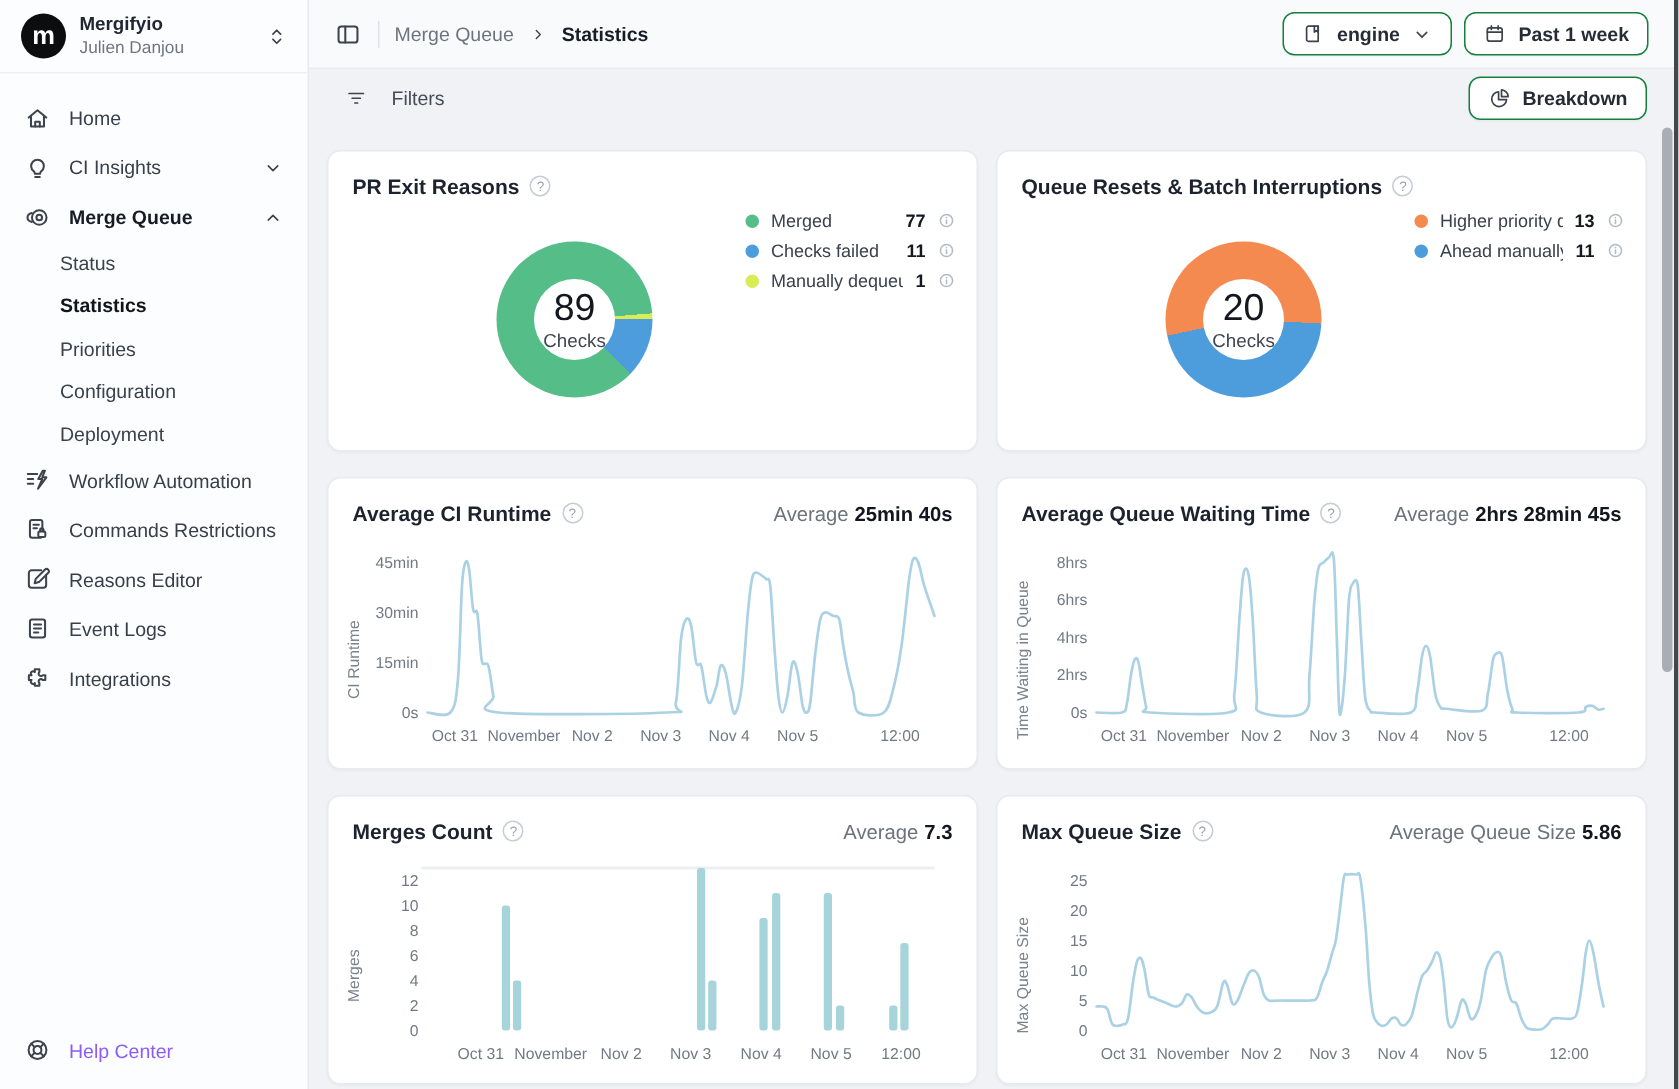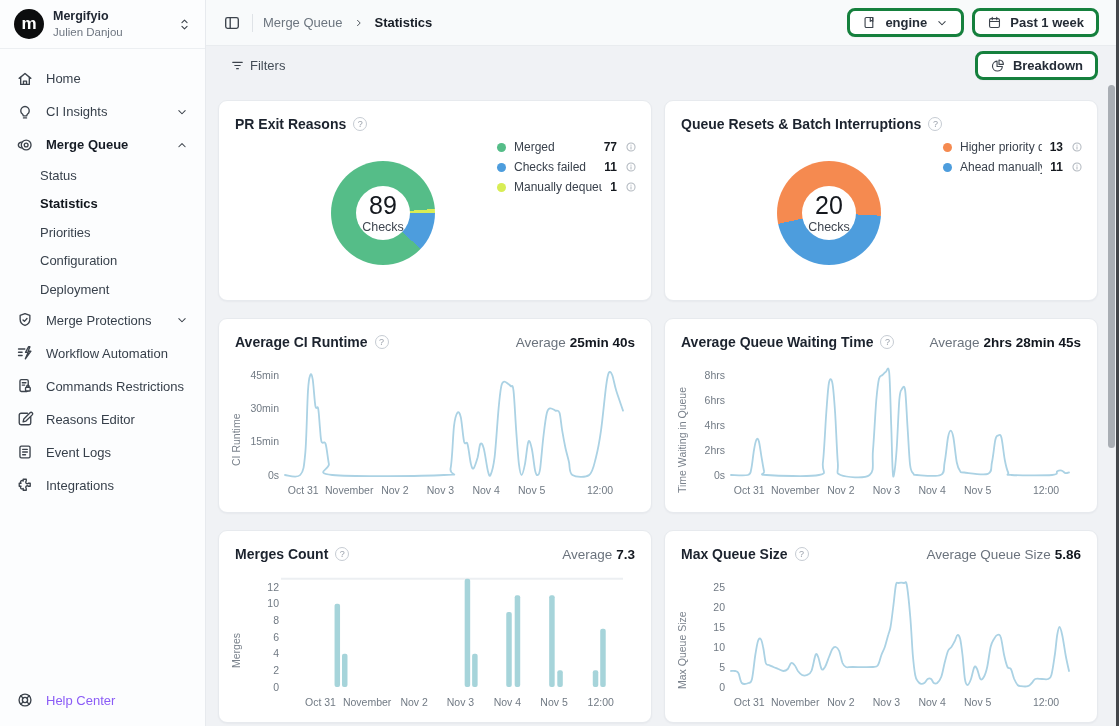--- a/index.html
+++ b/index.html
@@ -33,25 +33,25 @@
   
   .main { flex:1; display:flex; flex-direction:column; background:#f0f2f5; min-width:0; }
   .topbar { height:46px; background:#f8fafb; border-bottom:1px solid #e9ecef;
     display:flex; align-items:center; padding:0 20px 0 16px; gap:10px; }
   .tb-divider { width:1px; height:18px; background:#dfe3e7; }
   .crumb-sec { font-size:13px; color:#6c757f; }
   .crumb-page { font-size:13px; font-weight:700; color:#171d26; }
   .crumb-sep { color:#9aa2ab; display:flex; }
   .tb-right { margin-left:auto; display:flex; gap:8px; }
   .btn { display:inline-flex; align-items:center; gap:8px; background:#fff;
-    border:3px solid #15803d; border-radius:8px; height:29px; padding:0 12px;
+    border:1px solid #15803d; border-radius:8px; height:29px; padding:0 12px;
     font-size:13px; font-weight:600; color:#252c36; cursor:pointer;
     box-shadow:0 1px 1px rgba(20,30,40,.03); }
   .toolbar { height:39px; display:flex; align-items:center; padding:0 21px 0 16px; }
-  .ghost-btn { display:inline-flex; align-items:center; gap:5px; font-size:13px;
+  .ghost-btn { display:inline-flex; align-items:center; gap:16px; font-size:13px;
     color:#444d57; cursor:pointer; padding:5px 8px; border-radius:6px;text-align:center; }
   .toolbar .right { margin-left:auto; }
 
   
   .content { padding:15px 9px 0 12px; display:grid; grid-template-columns:434px 434px;
     grid-template-rows:201px 195px 193px; gap:17px 12px; }
   .card { background:#fff; border:1px solid #e7eaee; border-radius:9px;
     box-shadow:0 1px 2px rgba(25,35,50,.04); position:relative; overflow:hidden; }
   .card-head { display:flex; align-items:center; gap:7px; padding:15px 16px 0 16px; }
   .card-head h3 { font-size:14px; font-weight:700; color:#1c232e; }
@@ -147,34 +147,20 @@
             <svg width="14" height="14" viewBox="0 0 20 20" fill="none" stroke="#3c434c" stroke-width="1.5" stroke-linecap="round" stroke-linejoin="round">
               <path d="M5.5 12.5 10 8l4.5 4.5"></path>
             </svg>
           </span>
         </div>
         <div class="nav-child">Status</div>
         <div class="nav-child active">Statistics</div>
         <div class="nav-child">Priorities</div>
         <div class="nav-child">Configuration</div>
         <div class="nav-child">Deployment</div>
-        <div class="nav-item">
-          <span class="nav-ic">
-            <svg width="18" height="18" viewBox="0 0 20 20" fill="none" stroke="#3c434c" stroke-width="1.5" stroke-linecap="round" stroke-linejoin="round">
-              <path d="M10 2.9 4.6 4.9v4.2c0 3.4 2.2 5.8 5.4 7 3.2-1.2 5.4-3.6 5.4-7V4.9z"></path>
-              <path d="M7.8 9.9l1.6 1.6 2.8-3.1"></path>
-            </svg>
-          </span>
-          <span class="nav-label">Merge Protections</span>
-          <span class="nav-chev">
-            <svg width="14" height="14" viewBox="0 0 20 20" fill="none" stroke="#3c434c" stroke-width="1.5" stroke-linecap="round" stroke-linejoin="round">
-              <path d="M5.5 8l4.5 4.5L14.5 8"></path>
-            </svg>
-          </span>
-        </div>
         <div class="nav-item">
           <span class="nav-ic">
             <svg width="18" height="18" viewBox="0 0 20 20" fill="none" stroke="#3c434c" stroke-width="1.5" stroke-linecap="round" stroke-linejoin="round">
               <path d="M2.8 5.6h7M2.8 9.2h4M2.8 12.8h4"></path>
               <path d="M13.9 3.1l-3.3 6.2h2.9l-3.1 7.2 6.2-8.5h-3.1l2-4.9z"></path>
             </svg>
           </span>
           <span class="nav-label">Workflow Automation</span>
         </div>
         <div class="nav-item">

